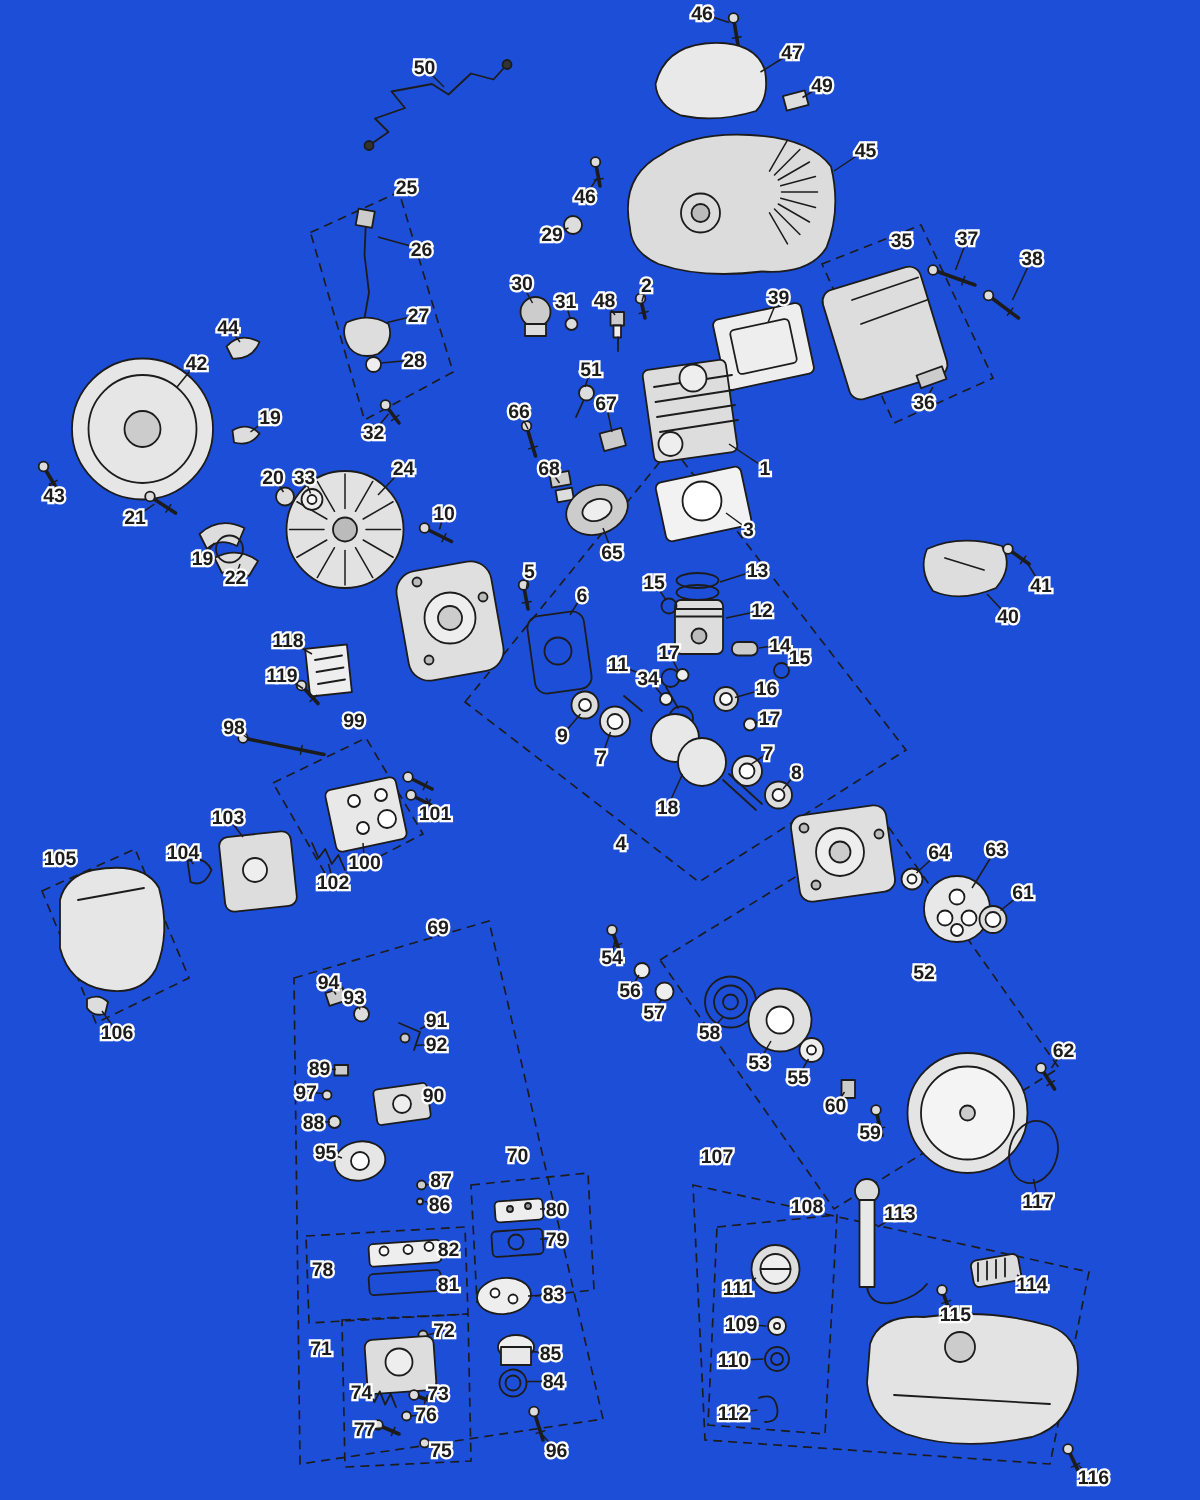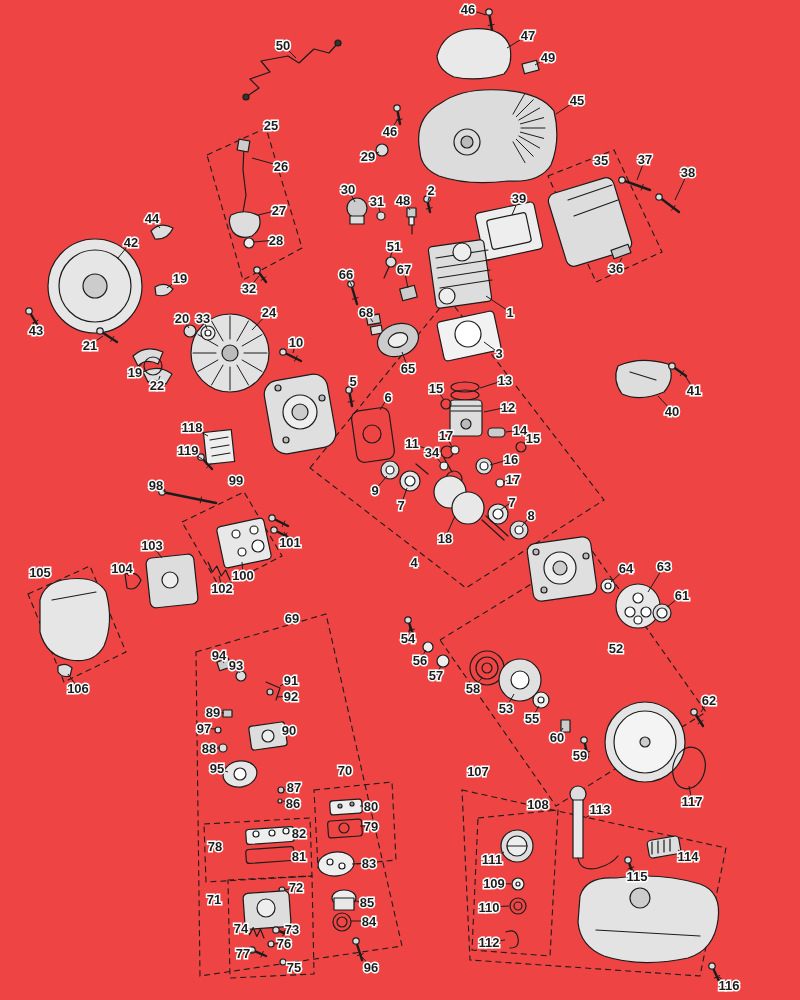--- a/index.html
+++ b/index.html
@@ -1,17 +1,17 @@
 <!DOCTYPE html>
 <html><head>
 <meta charset="utf-8">
 <style>
   html,body{margin:0;padding:0;background:#ffffff;}
   body{width:800px;height:1000px;overflow:hidden;}
-  .stage{position:relative;width:800px;height:1000px;background:#ef4444;
+  .stage{position:relative;width:800px;height:1000px;background:#1d4ed8;
          font-family:"Liberation Sans","DejaVu Sans",sans-serif;text-align:center;}
   svg{display:block;}
   text{font-family:"Liberation Sans","DejaVu Sans",sans-serif;
        paint-order:stroke;stroke:#ffffff;stroke-width:3px;}
 </style>
 </head>
 <body>
 
 <div class="stage">
   <svg id="diagram" width="800" height="1000" viewBox="0 0 800 1000">

